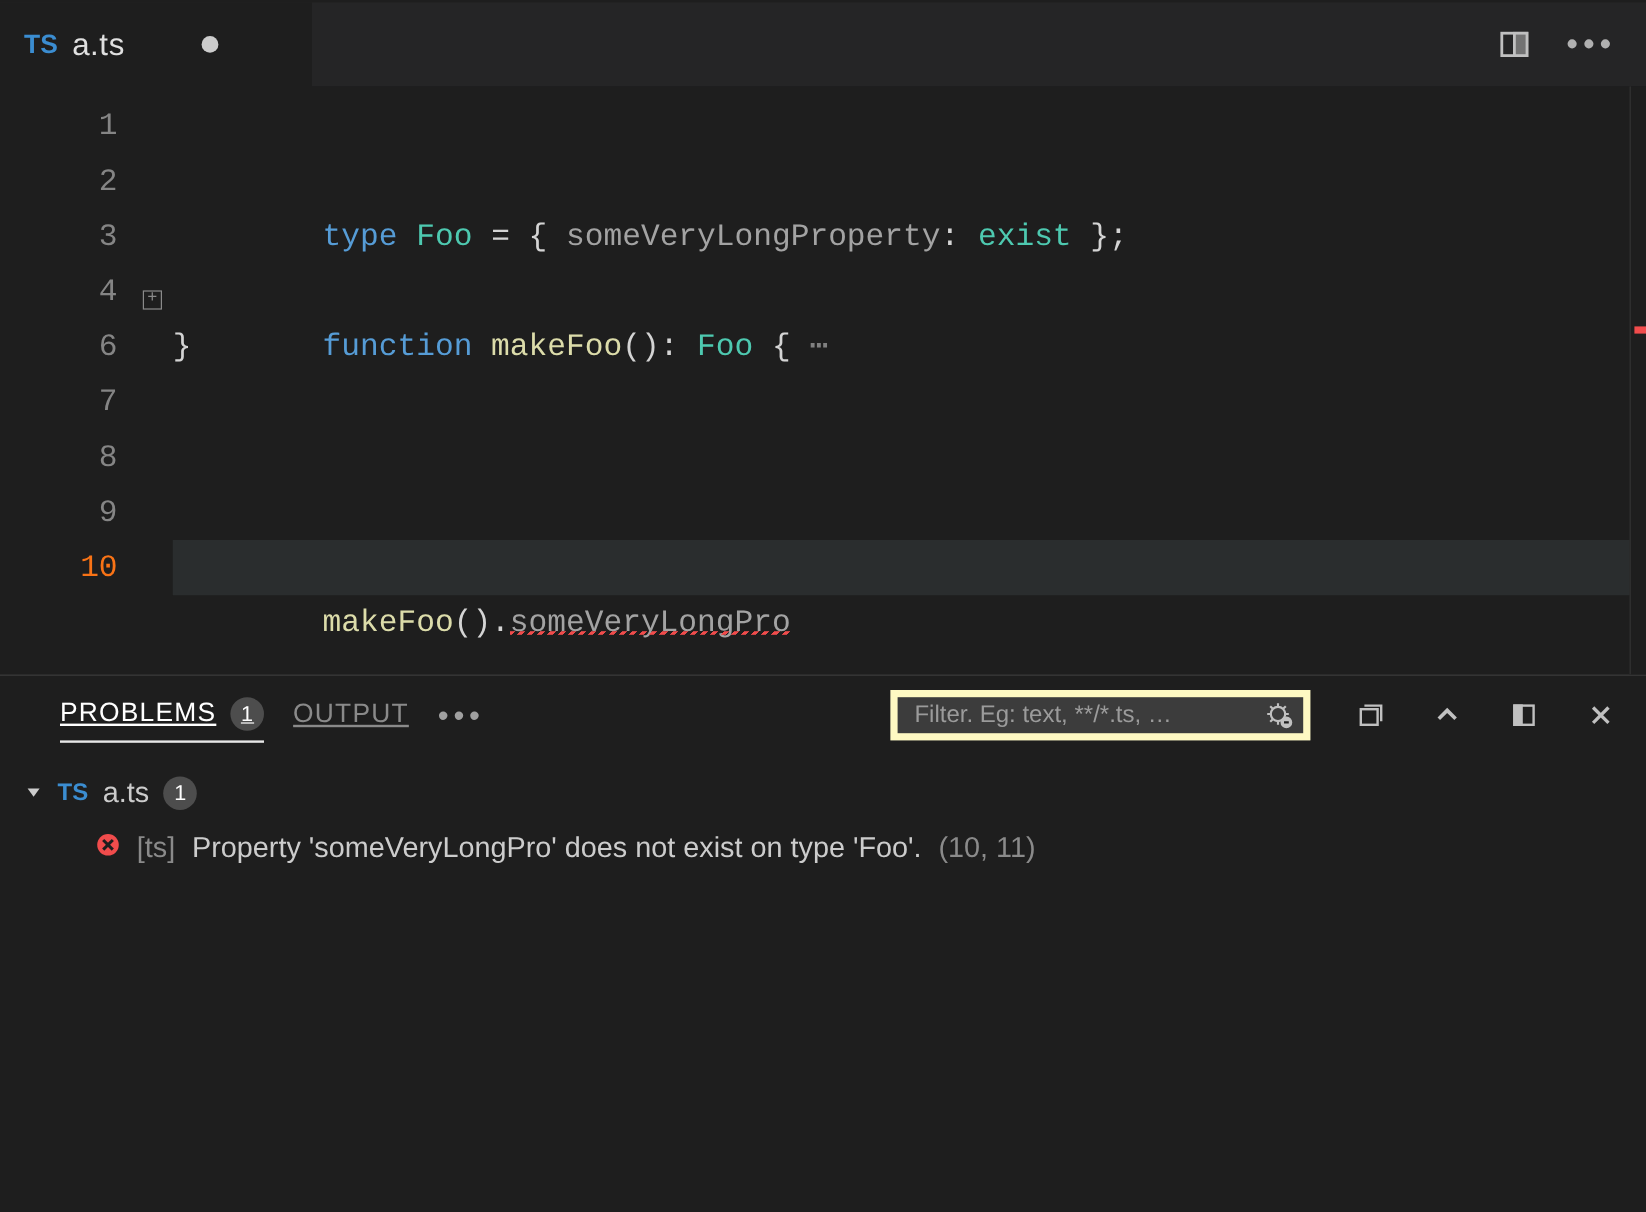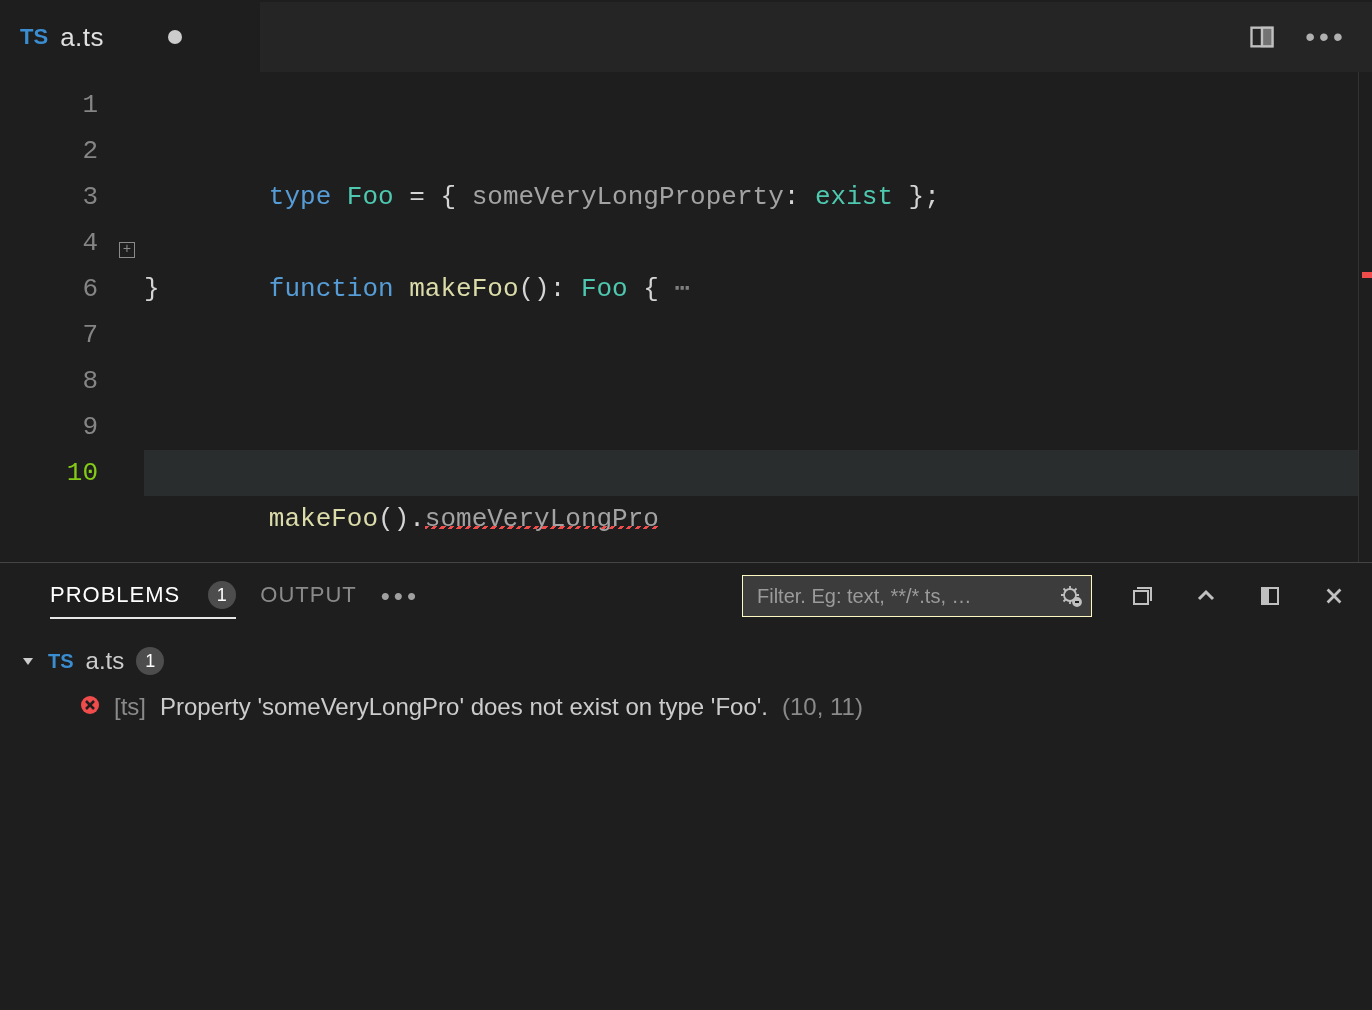--- a/index.html
+++ b/index.html
@@ -95,21 +95,21 @@
     color:#8a8a8a;
     font-size: 14px;
     line-height: 13px;
     text-align: center;
     margin-top: 14px;
   }
   .lines { flex: 1; }
   .line { height: 46px; line-height: 46px; white-space: pre; position: relative; }
   .linenum { height: 46px; line-height: 46px; }
   .hl-line { background: #2a2d2e; }
-  .hl-gutter { color: #84cc16; }
+  .hl-gutter { color: #f97316; }
 
   
   .tk-kw { color: #569cd6; }
   .tk-type { color: #4ec9b0; }
   .tk-prop { color: #a3a3a3; }
   .tk-fn { color: #dcdcaa; }
   .tk-pn { color: #d4d4d4; }
   .tk-dim { color: #808080; }
 
   .squiggle {
@@ -146,27 +146,27 @@
   }
   .panel-header {
     display: flex;
     align-items: center;
     height: 66px;
     padding: 0 20px 0 50px;
     gap: 24px;
   }
   .panel-tab {
     display: flex;
-    align-items: center;
-    gap: 28px;
+    gap: 12px;
     color: #e7e7e7;
     font-size: 22px;
     letter-spacing: 1px;
     padding: 8px 0;
     border-bottom: 2px solid transparent;
+    text-decoration: underline;
   }
   .panel-tab.active {
     color: #ffffff;
     border-bottom-color: #e7e7e7;
   }
   .panel-tab.inactive { color: #8a8a8a; }
   .count-badge {
     background: #4d4d4d;
     color: #ffffff;
     min-width: 28px;
@@ -177,21 +177,21 @@
     justify-content: center;
     font-size: 18px;
     padding: 0 8px;
   }
   .panel-header .more { color:#a0a0a0; font-size: 26px; letter-spacing: 4px; }
   .panel-header .gap { flex: 1; }
   .filter-box {
     background: #3c3c3c;
     height: 42px;
     width: 350px;
-    border: 1px solid #fef9c3;
+    border: 6px solid #fef9c3;
     display: flex;
     align-items: center;
     padding: 0 8px 0 14px;
     gap: 6px;
   }
   .filter-box input {
     background: transparent;
     border: none;
     outline: none;
     color: #ccc;

